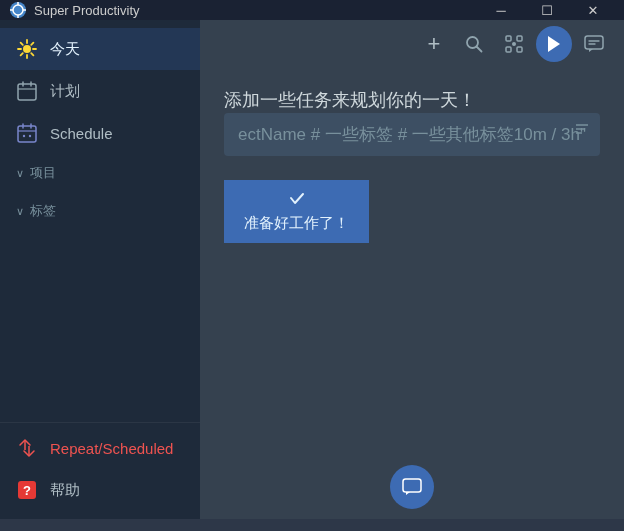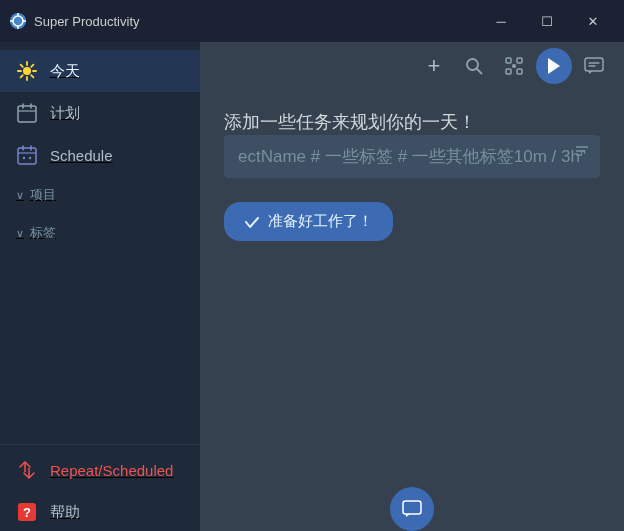--- a/index.html
+++ b/index.html
@@ -9,21 +9,21 @@
       overflow: hidden;
       font-family: 'Segoe UI', Arial, sans-serif;
       background: #2d3748;
     }
 
     
     .titlebar {
       display: flex;
       align-items: center;
       background: #1a2233;
-      height: 42px;
+      height: 20px;
       padding: 0 8px;
       user-select: none;
     }
     .titlebar-icon {
       width: 20px;
       height: 20px;
       margin-right: 6px;
       display: flex;
       align-items: center;
       justify-content: center;
@@ -58,21 +58,20 @@
     }
 
     
     .sidebar {
       width: 200px;
       background: #1e2a3a;
       display: flex;
       flex-direction: column;
       padding: 8px 0;
       flex-shrink: 0;
-      text-decoration: underline;
     }
     .sidebar-nav-item {
       display: flex;
       align-items: center;
       padding: 10px 16px;
       cursor: pointer;
       color: #b0bec5;
       font-size: 15px;
       gap: 12px;
       transition: background 0.15s;
@@ -174,26 +173,27 @@
       top: 8px;
       color: #78909c;
       font-size: 16px;
     }
     .ready-btn {
       display: inline-flex;
       align-items: center;
       gap: 8px;
       background: #3d6bb3;
       color: #e3f2fd;
-      border-radius: 16px;
+      border-radius: 0;
       padding: 10px 20px;
       font-size: 15px;
       cursor: pointer;
       border: none;
       outline: none;
+      flex-direction: column;
     }
 
     
     svg { display: block; }
   </style>
 </head>
 <body>
 
 <div class="titlebar">
   <div class="titlebar-icon">

